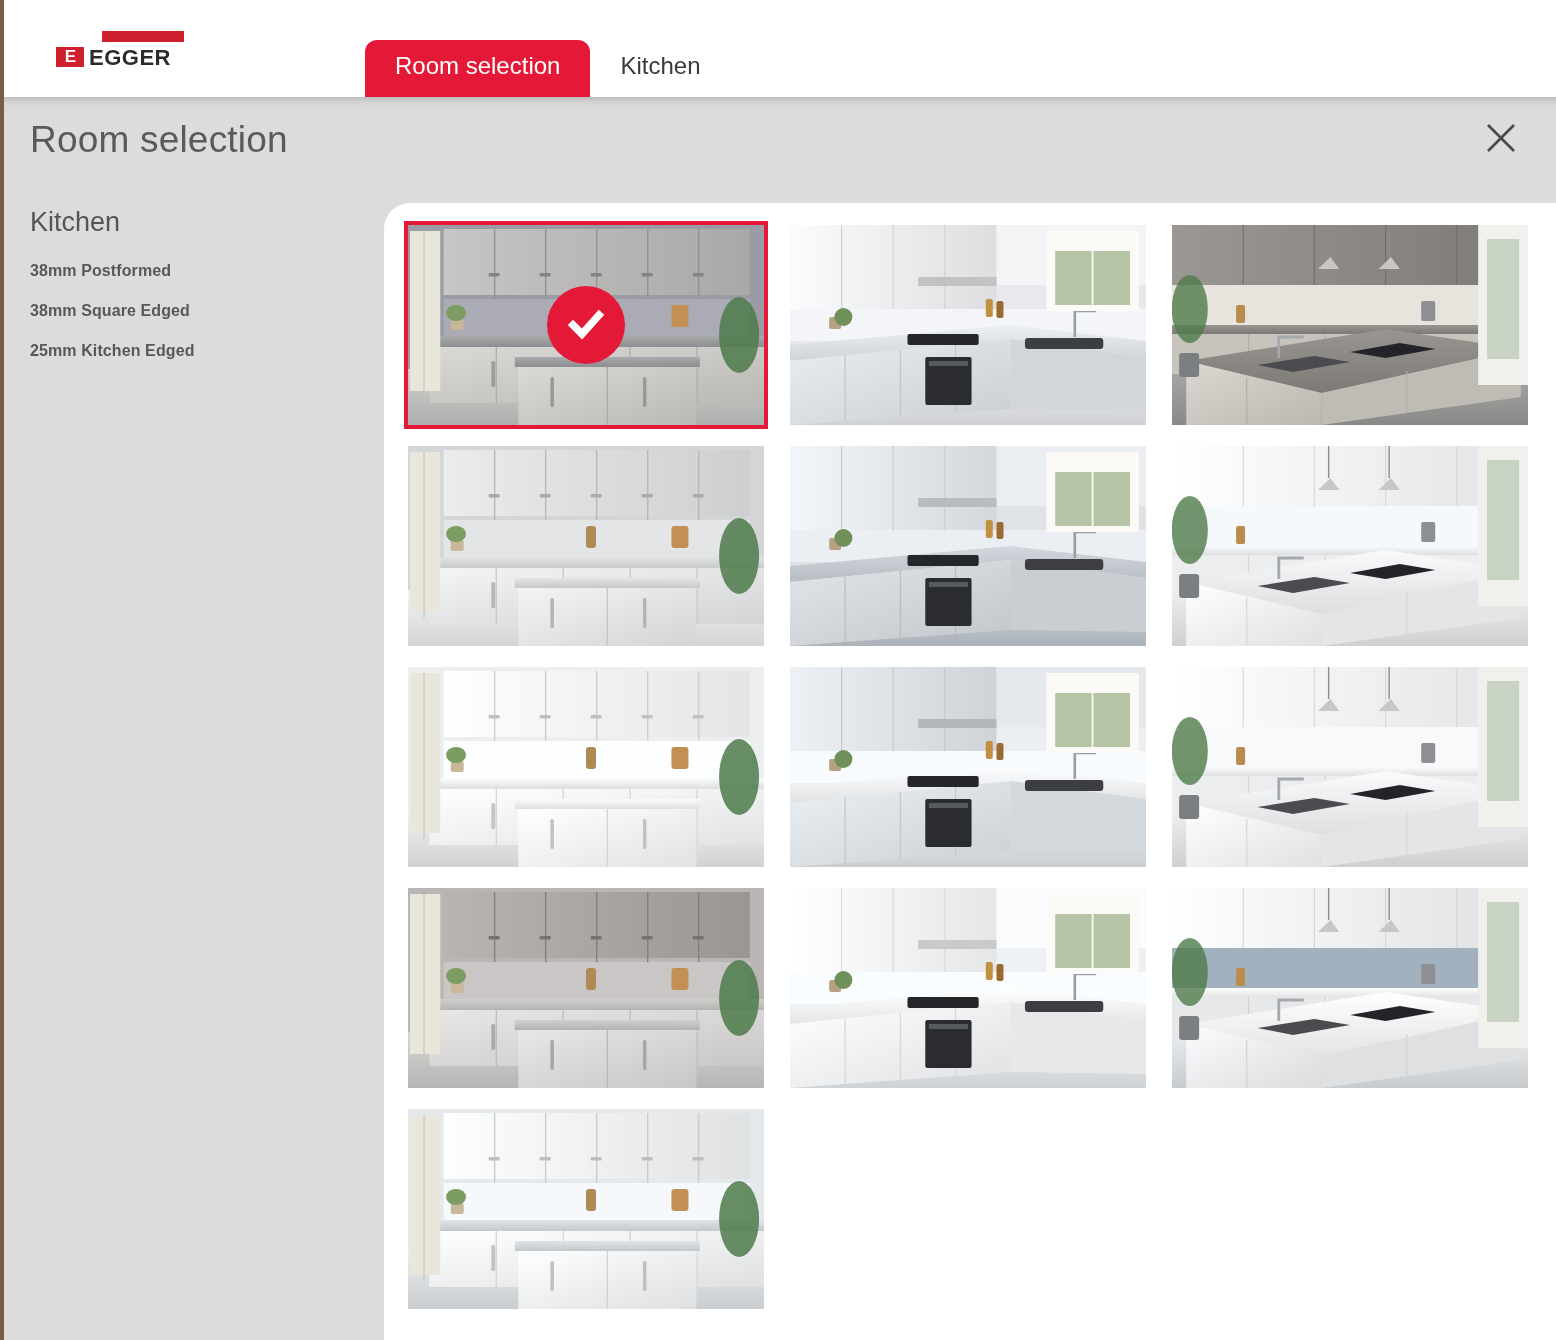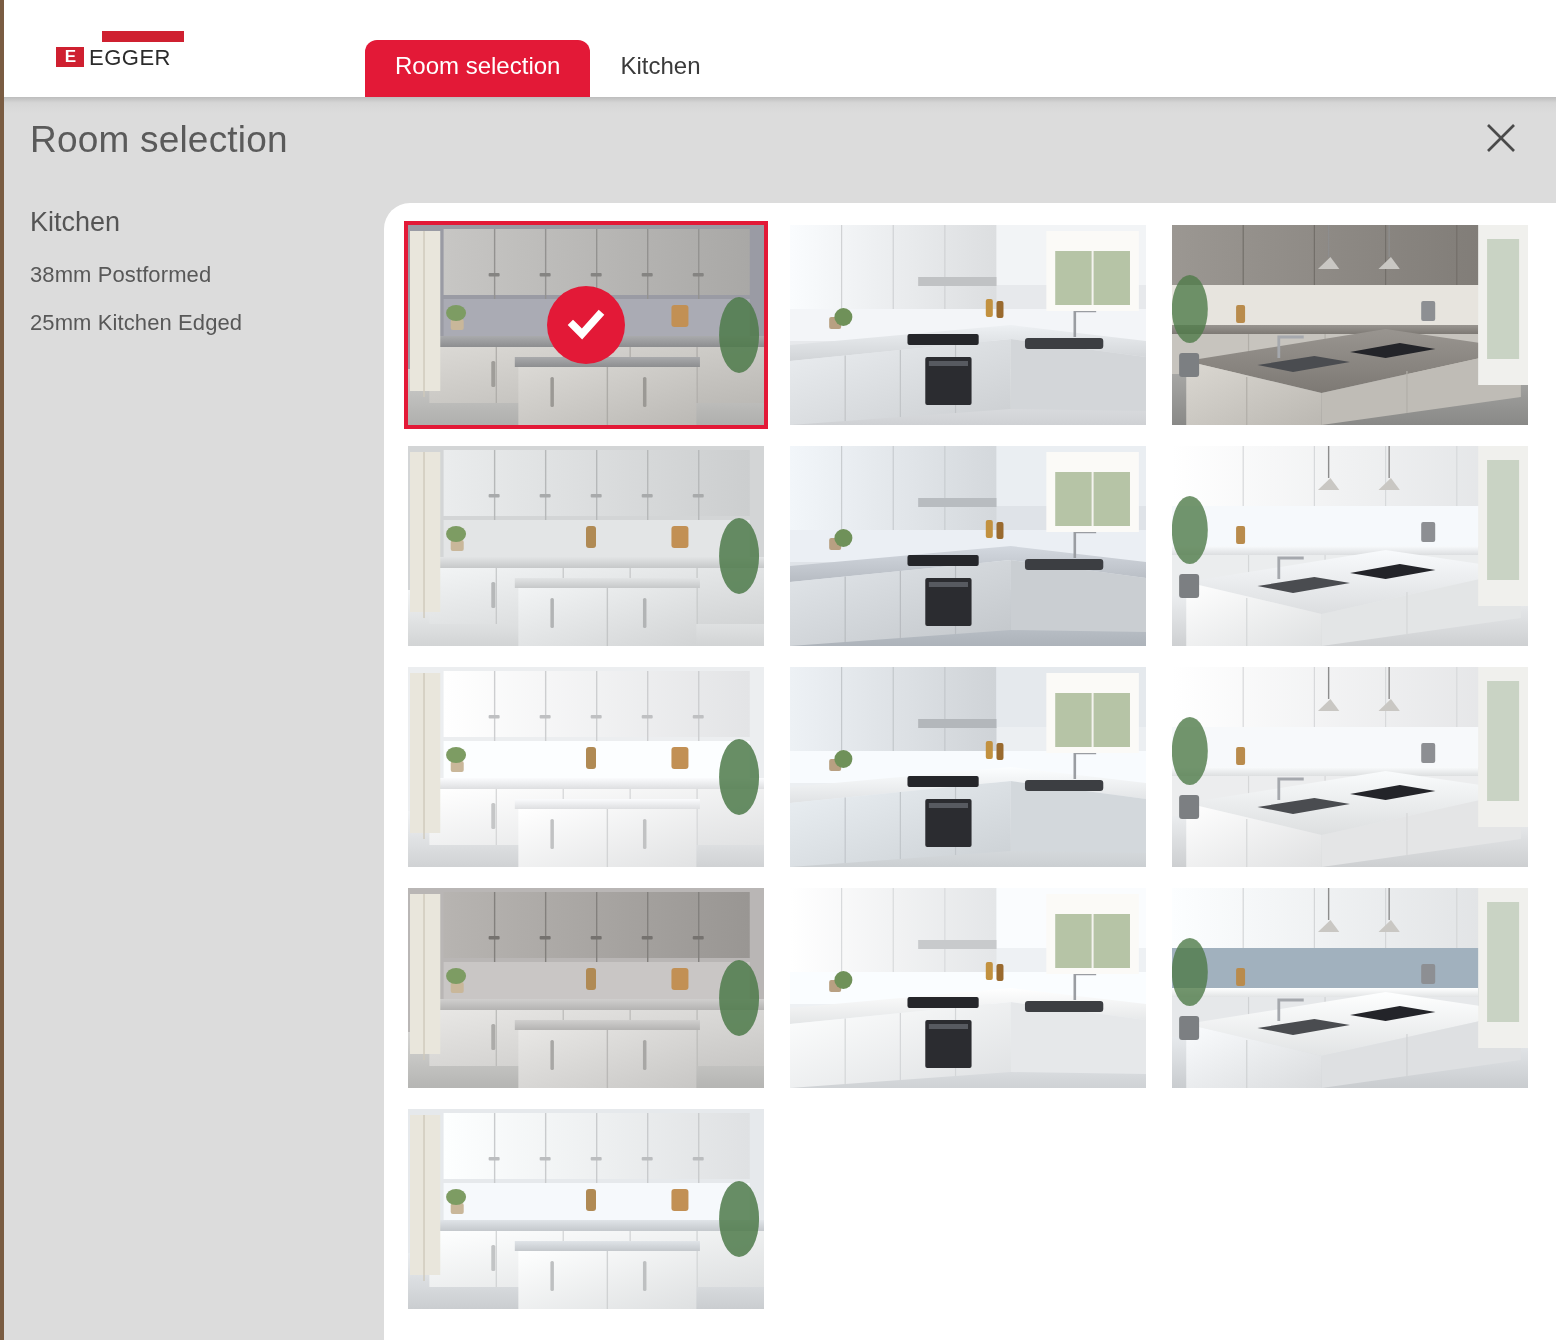--- a/index.html
+++ b/index.html
@@ -44,21 +44,21 @@
     font-size: 17px;
     font-weight: bold;
     line-height: 20px;
     text-align: center;
     letter-spacing: -1px;
   }
   .logo-word {
     position: absolute;
     left: 33px; top: 17px;
     font-size: 22px;
-    font-weight: normal;
+    font-weight: bold;
     letter-spacing: 0.5px;
     color: #2b2b2b;
     font-family: "Liberation Sans", sans-serif;
   }
 
   .tabs {
     position: absolute;
     left: 361px; bottom: 0;
     display: flex;
     align-items: flex-end;
@@ -111,22 +111,22 @@
     width: 328px;
   }
   .sidebar-heading {
     font-size: 27px;
     color: #555555;
     padding: 0 0 0 26px;
     margin-bottom: 24px;
     font-weight: 400;
   }
   .sidebar-item {
-    font-size: 22px;
-    font-weight: normal;
+    font-size: 16px;
+    font-weight: bold;
     color: #585858;
     padding: 0 16px 0 26px;
     margin-bottom: 22px;
     cursor: pointer;
     letter-spacing: 0.1px;
   }
 
   
   .panel {
     position: absolute;
@@ -200,20 +200,21 @@
     <button class="close-btn" aria-label="close">
       <svg width="46" height="46" viewBox="0 0 46 46">
         <line x1="10" y1="10" x2="36" y2="36" stroke="#4a4a4a" stroke-width="2.6"></line>
         <line x1="36" y1="10" x2="10" y2="36" stroke="#4a4a4a" stroke-width="2.6"></line>
       </svg>
     </button>
 
     <div class="sidebar">
       <div class="sidebar-heading">Kitchen</div>
       <div class="sidebar-item">38mm Postformed</div>
+      <div class="sidebar-item">38mm Square Edged</div>
       <div class="sidebar-item">25mm Kitchen Edged</div>
     </div>
 
     <div class="panel">
       <div class="grid" id="thumb-grid">
           <div class="thumb selected">
             <div class="scene blurwrap"><svg width="356" height="200" viewBox="0 0 356 200" preserveAspectRatio="none">
                 <defs>
     <linearGradient id="g0a" x1="0" y1="0" x2="1" y2="0">
       <stop offset="0" stop-color="#c7c6c4"></stop>

